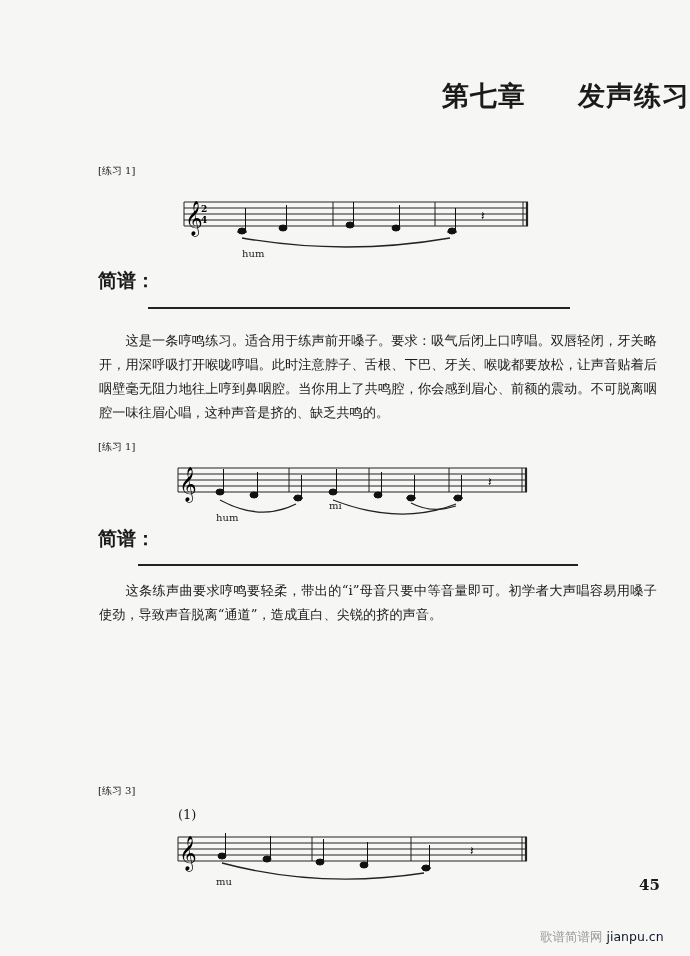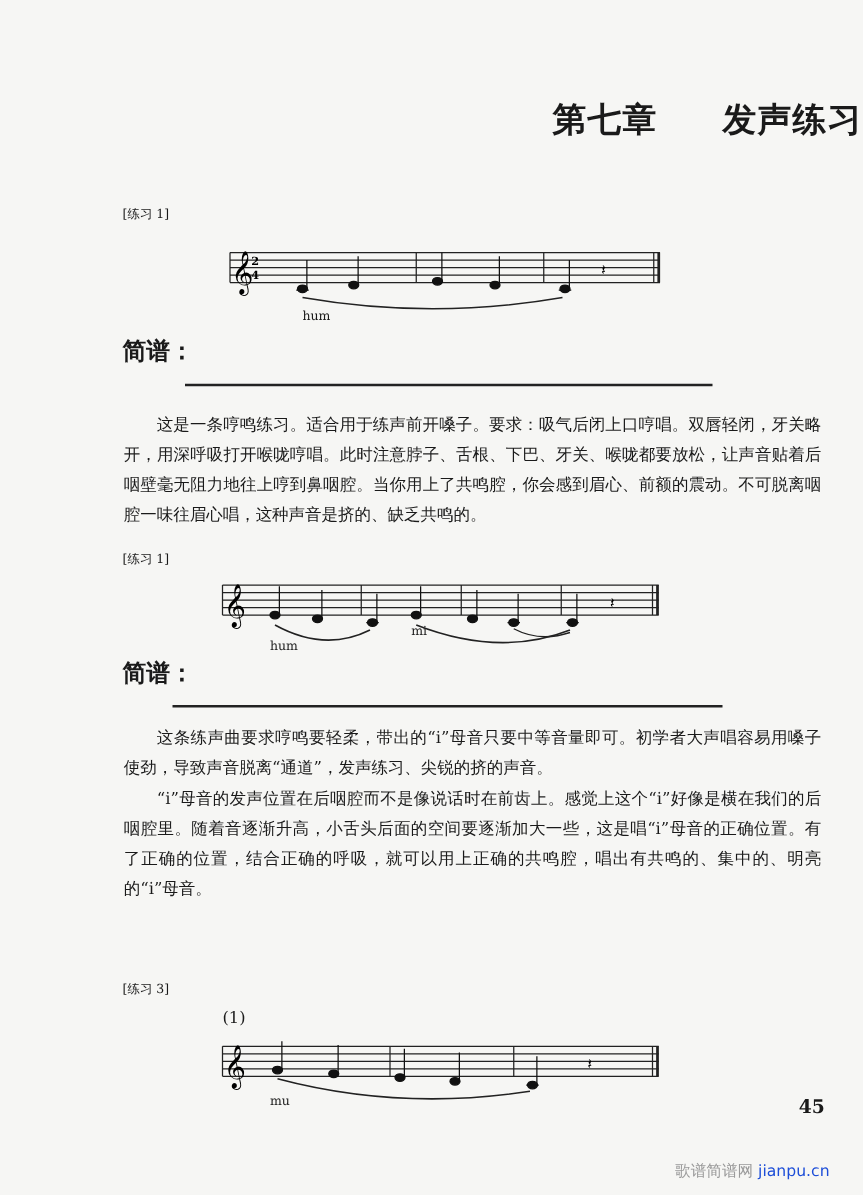--- a/index.html
+++ b/index.html
@@ -24,21 +24,21 @@
     font-size: 13.2px; line-height: 24px; left: 98px; width: 560px;
     text-align: justify;
   }
   .para p { margin: 1px; text-indent: 2em; }
   .staff svg { display: block; }
   .page-num { font-weight: bold; font-size: 15px; left: 639px; top: 876px; }
   .watermark {
     left: 540px; top: 929px; font-size: 12.5px; color: #9a9a9a;
     font-family: "DejaVu Sans", "Liberation Sans", sans-serif;
   }
-  .watermark .latin { color: #1d4ed8; }
+  .watermark .latin { color: #0f172a; }
   .lyric { font-size: 10px; }
   .subnum { font-size: 13px; left: 178px; top: 807px; }
 </style>
 </head>
 <body>
 
 <div class="abs chapter-title">
   <span>第七章</span><span class="gap"></span><span>发声练习</span>
 </div>
 
@@ -131,22 +131,21 @@
     <path d="M241 43 Q262 54 286 46" fill="none" stroke="#222" stroke-width="1.1"></path>
   </svg>
 </div>
 <div class="abs lyric" style="left:216px; top:512px;">hum</div>
 <div class="abs lyric" style="left:329px; top:500px;">mi</div>
 
 <div class="abs jianpu-label" style="top:526px">简谱：</div>
 <div class="abs blank-line" style="left:138px; top:564px; width:440px;"></div>
 
 <div class="abs para" style="top:578px">
-  <p>这条练声曲要求哼鸣要轻柔，带出的“i”母音只要中等音量即可。初学者大声唱容易用嗓子使劲，导致声音脱离“通道”，发声练习、尖锐的挤的声音。</p>
-  <p>“i”母音的发声位置在后咽腔而不是像说话时在前齿上。感觉上这个“i”好像是横在我们的后咽腔里。随着音逐渐升高，小舌头后面的空间要逐渐加大一些，这是唱“i”母音的正确位置。有了正确的位置，结合正确的呼吸，就可以用上正确的共鸣腔，唱出有共鸣的、集中的、明亮的“i”母音。</p>
+  <p>这条练声曲要求哼鸣要轻柔，带出的“i”母音只要中等音量即可。初学者大声唱容易用嗓子使劲，导致声音脱离“通道”，造成直白、尖锐的挤的声音。</p>
 </div>
 
 <div class="abs ex-label" style="top:784px">[练习 3]</div>
 <div class="abs subnum">(1)</div>
 
 <div class="abs staff" style="left:170px; top:827px;">
   <svg width="362" height="65" viewBox="0 0 362 65">
     <g stroke="#222" stroke-width="1">
       <line x1="8" y1="10" x2="357" y2="10"></line>
         <line x1="8" y1="16" x2="357" y2="16"></line>

